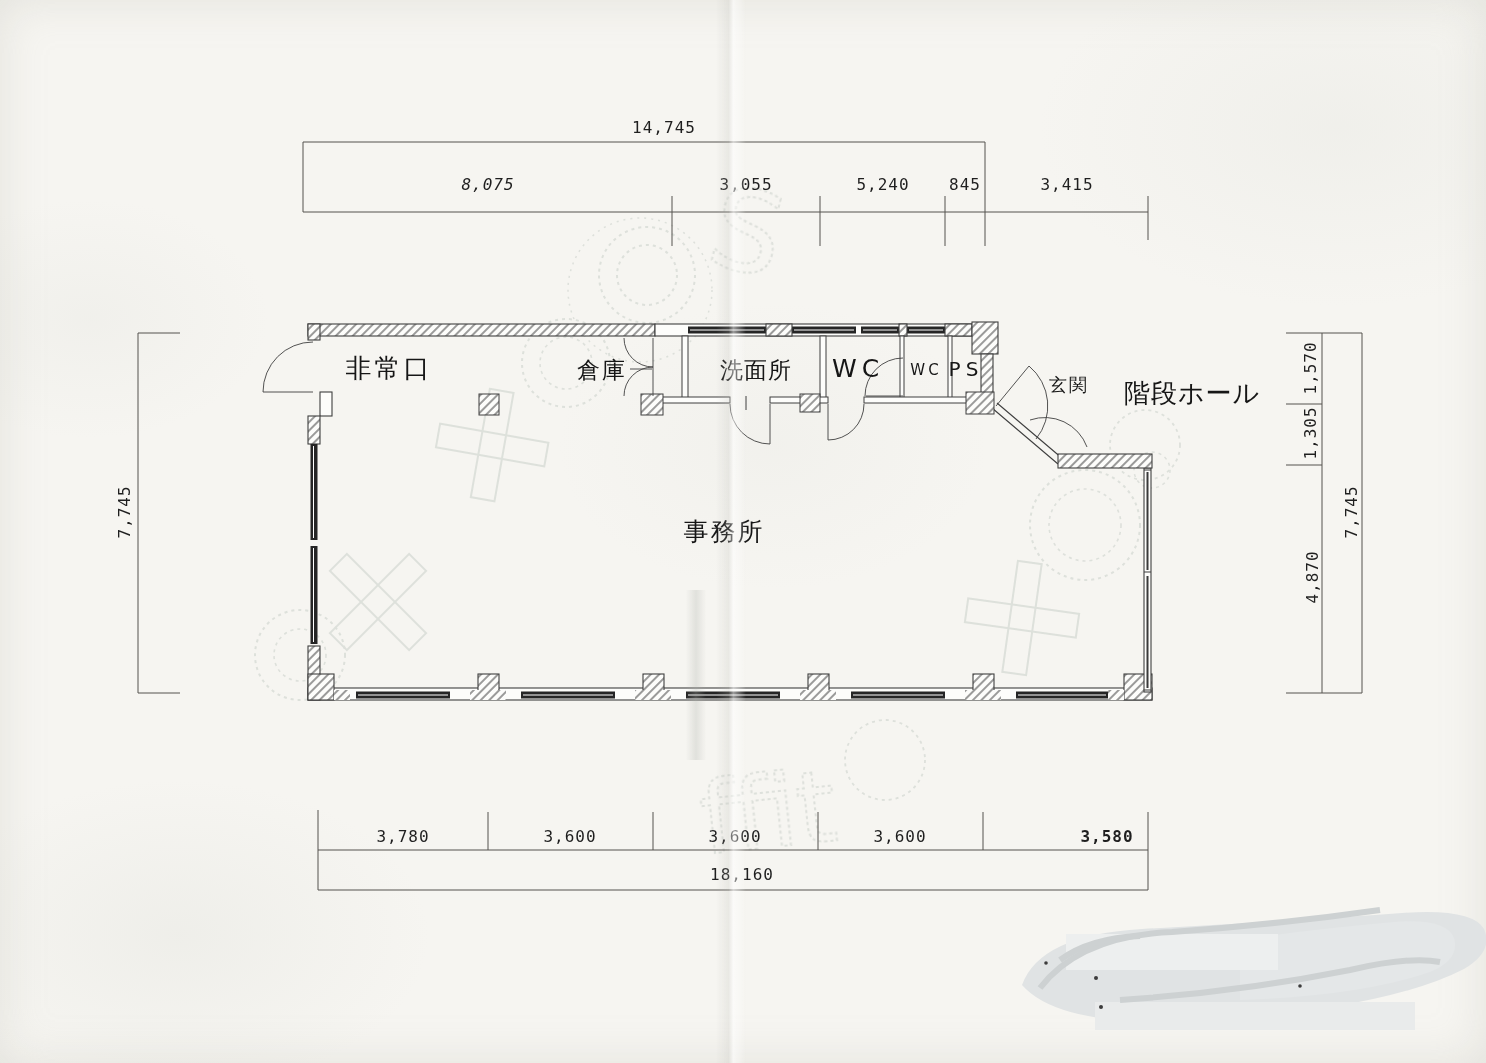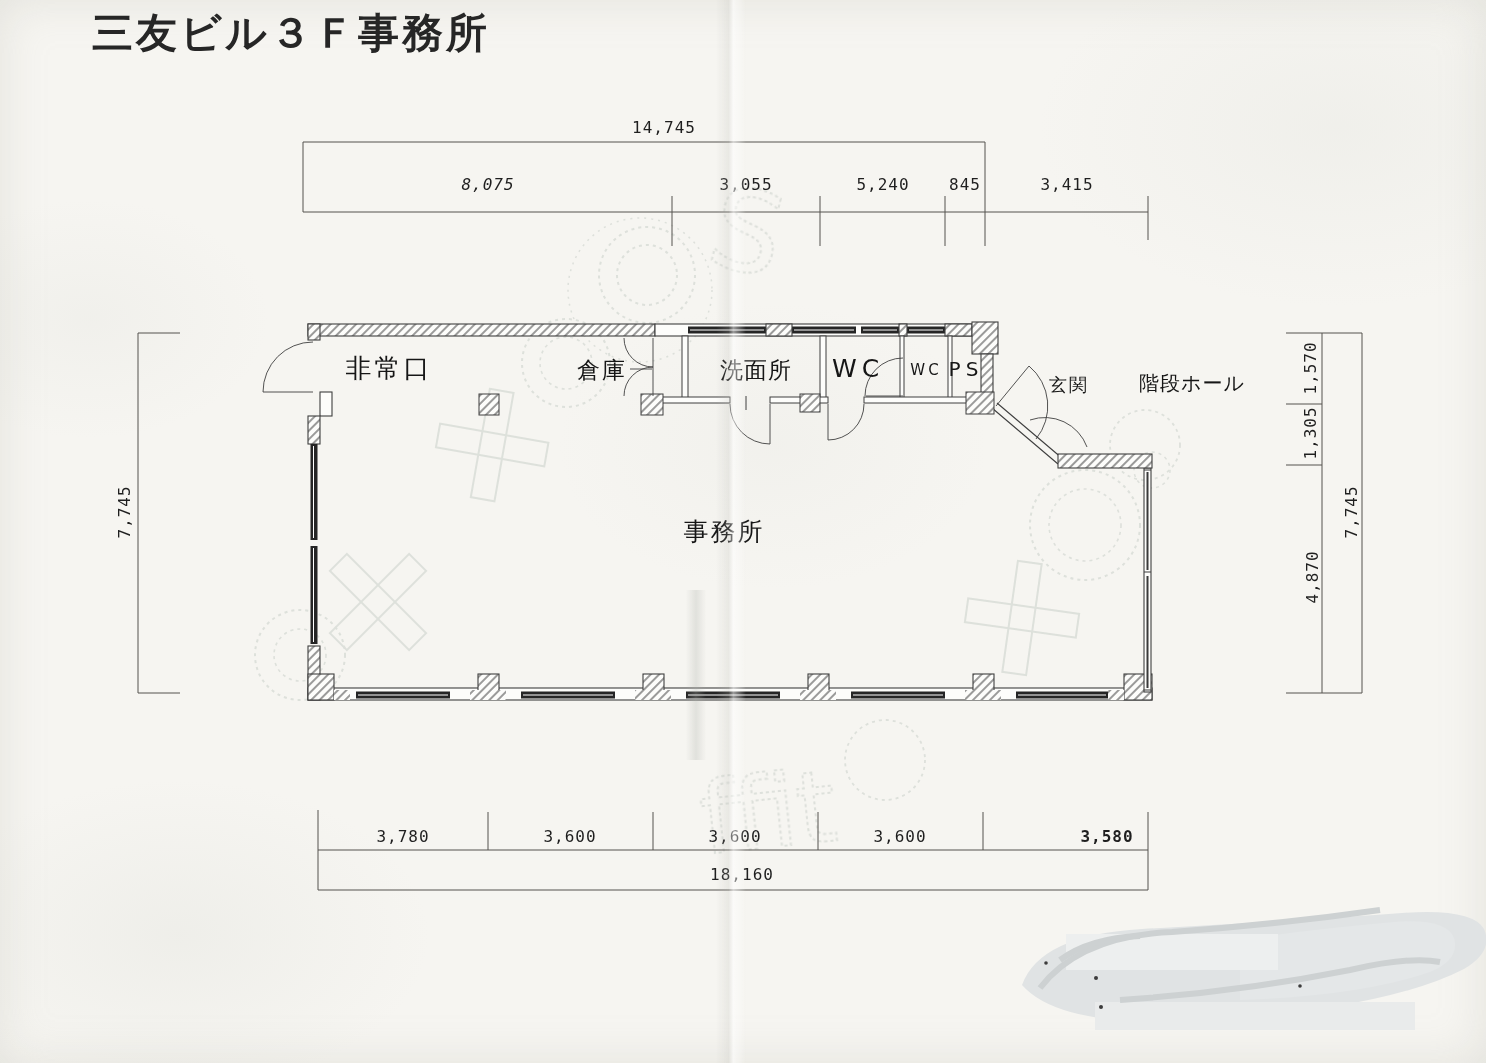--- a/index.html
+++ b/index.html
@@ -214,21 +214,20 @@
       </g>
       <g fill="#3c3c3c" stroke="none">
         <circle cx="1096" cy="978" r="2"></circle>
         <circle cx="1101" cy="1007" r="2"></circle>
         <circle cx="1046" cy="963" r="1.8"></circle>
         <circle cx="1300" cy="986" r="1.8"></circle>
       </g>
     </g>
   </svg>
 
-  <h1 class="title">三友ビル３Ｆ事務所</h1>
 
   <span class="lbl" style="left:644px;top:127px;margin-left:20px;">14,745</span>
   <span class="lbl" style="left:488px;top:184px;font-style:italic;">8,075</span>
   <span class="lbl" style="left:746px;top:184px;">3,055</span>
   <span class="lbl" style="left:883px;top:184px;">5,240</span>
   <span class="lbl" style="left:965px;top:184px;">845</span>
   <span class="lbl" style="left:1067px;top:184px;">3,415</span>
 
   <span class="lbl" style="left:403px;top:836px;">3,780</span>
   <span class="lbl" style="left:570px;top:836px;">3,600</span>
@@ -244,18 +243,18 @@
   <span class="lbl v" style="left:1312px;top:577px;">4,870</span>
   <span class="lbl v" style="left:1351px;top:512px;">7,745</span>
 
   <span class="room" style="left:389px;top:368px;font-size:26px;letter-spacing:3px;">非常口</span>
   <span class="room" style="left:602px;top:370px;font-size:23px;letter-spacing:2px;">倉庫</span>
   <span class="room" style="left:756px;top:370px;font-size:23px;letter-spacing:1px;">洗面所</span>
   <span class="room" style="left:858px;top:368px;font-size:25px;letter-spacing:5px;">WC</span>
   <span class="room" style="left:926px;top:370px;font-size:15px;letter-spacing:3px;">WC</span>
   <span class="room" style="left:966px;top:369px;font-size:20px;letter-spacing:5px;">PS</span>
   <span class="room" style="left:1069px;top:385px;font-size:18px;letter-spacing:2px;">玄関</span>
-  <span class="room" style="left:1192px;top:383px;font-size:20px;letter-spacing:1px;">階段ホール</span>
+  <span class="room" style="left:1192px;top:393px;font-size:26px;letter-spacing:1px;">階段ホール</span>
   <span class="room" style="left:678px;top:531px;font-size:25px;letter-spacing:2px;margin-left:46px;">事務所</span>
 
   <div class="crease"></div>
   <div class="crease2"></div>
 </div>
 
 </body></html>

